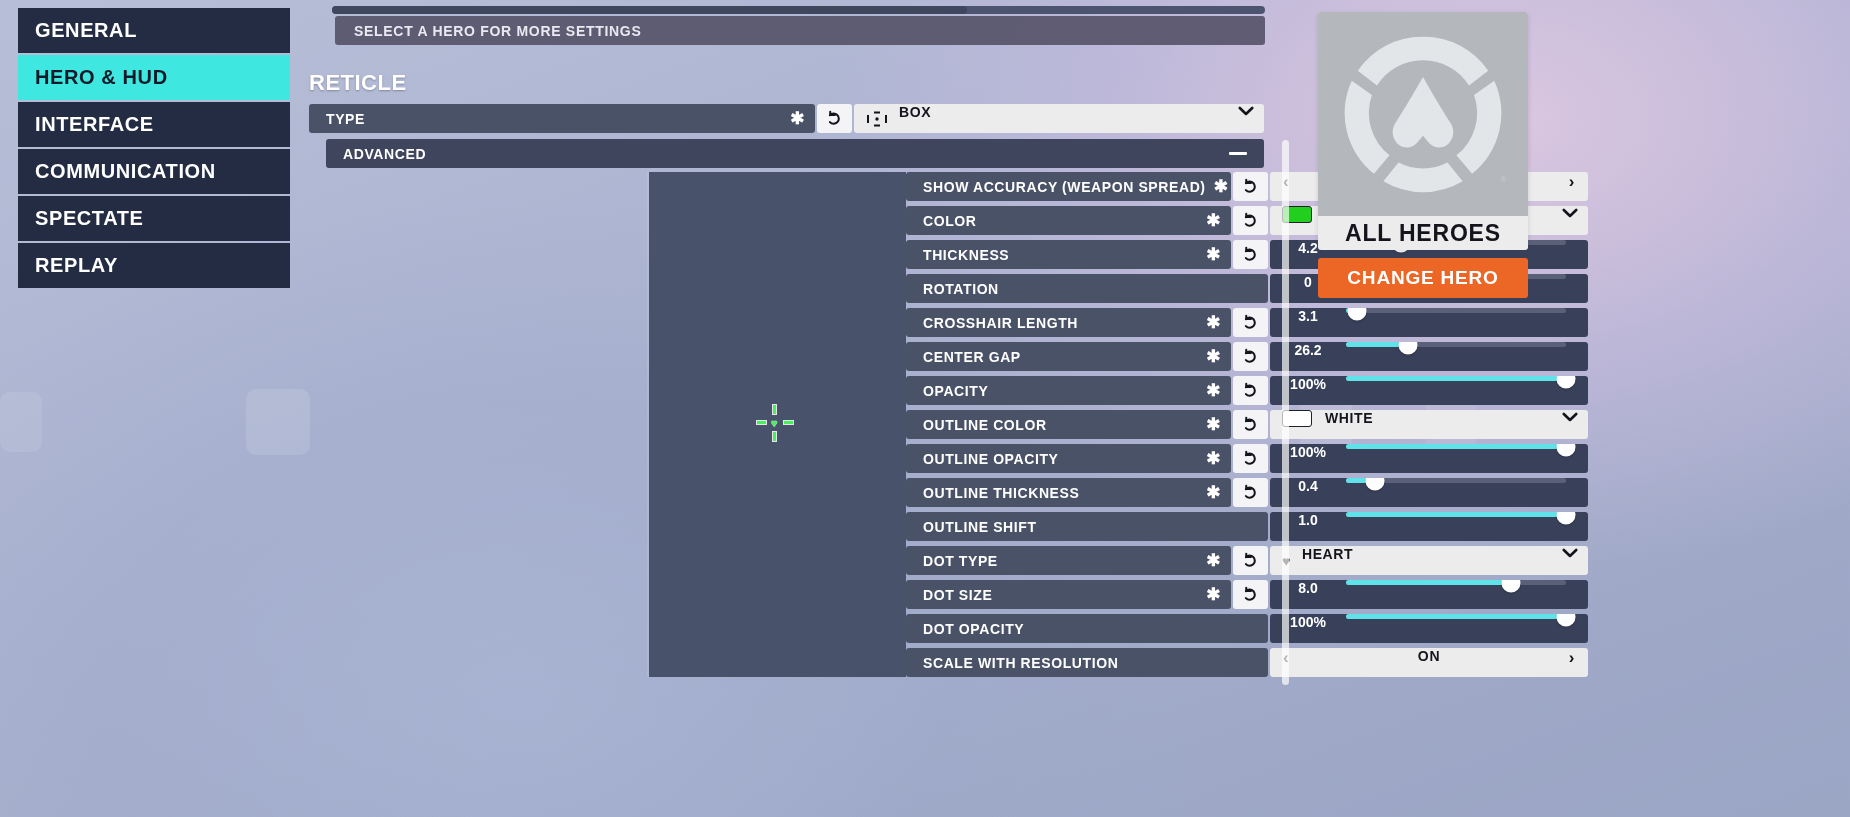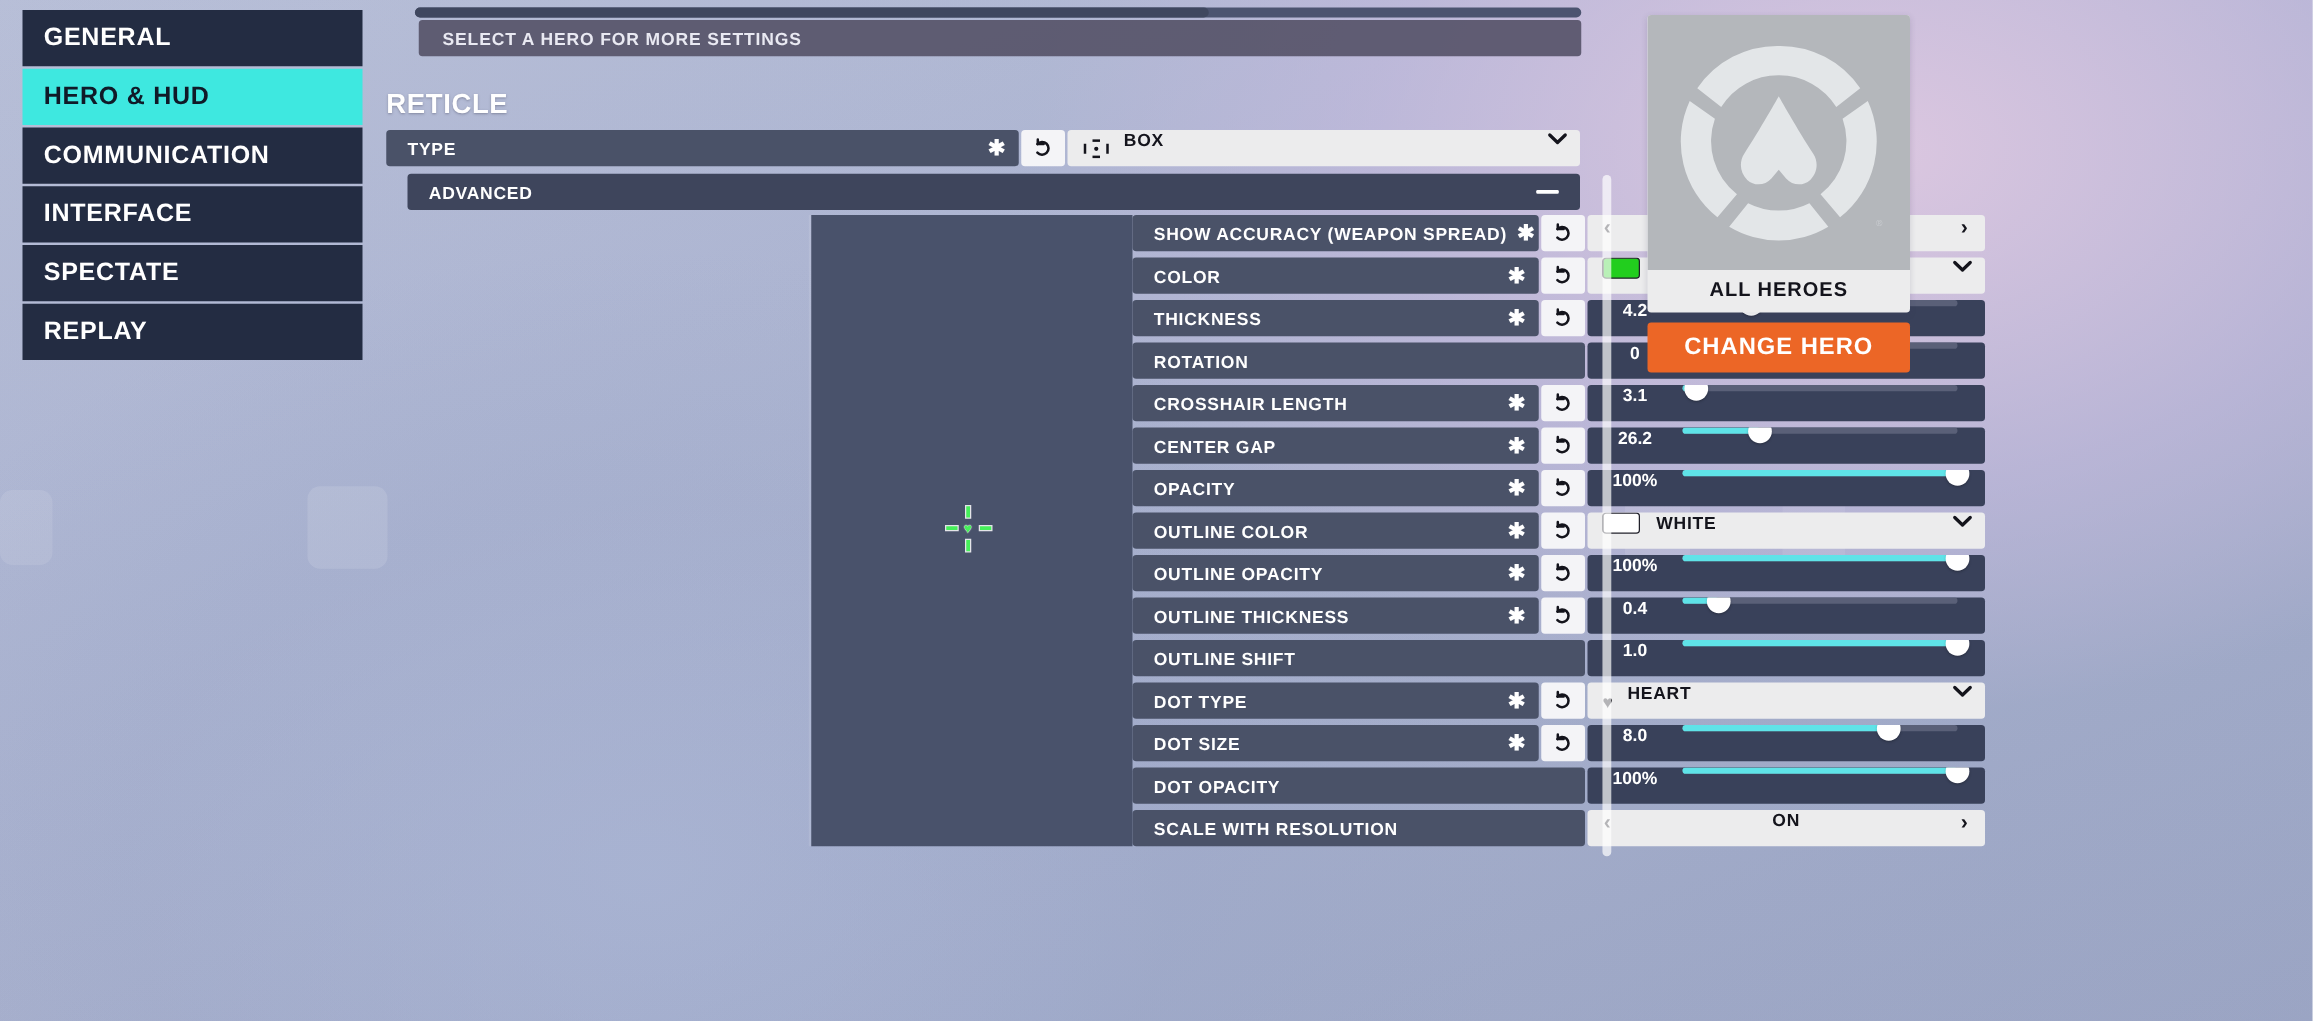--- a/index.html
+++ b/index.html
@@ -197,21 +197,21 @@
     border-radius: 3px; overflow: hidden;
     display: flex; flex-direction: column;
     box-shadow: 0 2px 5px rgba(60,60,90,0.18);
   }
   #hero-portrait {
     flex: 1; background: #b4b7bb; position: relative;
     display: flex; align-items: center; justify-content: center;
   }
   #hero-name {
     height: 34px; display: flex; align-items: center; justify-content: center;
-    color: #14141c; font-size: 16px; font-weight: bold; letter-spacing: 0.8px;
+    color: #14141c; font-size: 23px; font-weight: bold; letter-spacing: 0.8px;
   }
   #change-hero-btn {
     margin-top: 8px; width: 210px; height: 40px;
     background: #ec6626; border-radius: 3px;
     display: flex; align-items: center; justify-content: center;
     color: #ffffff; font-size: 19px; font-weight: bold; letter-spacing: 0.8px;
   }
   .reg-mark {
     position: absolute; right: 22px; bottom: 33px;
     color: #c9ccd0; font-size: 7px;
@@ -226,24 +226,24 @@
 <div class="blob" id="blob-d"></div>
 
 <div id="sidebar">
     <div class="nav-item">
       <span>GENERAL</span>
     </div>
     <div class="nav-item active">
       <span>HERO &amp; HUD</span>
     </div>
     <div class="nav-item">
+      <span>INTERFACE</span>
+    </div>
+    <div class="nav-item">
       <span>COMMUNICATION</span>
-    </div>
-    <div class="nav-item">
-      <span>INTERFACE</span>
     </div>
     <div class="nav-item">
       <span>SPECTATE</span>
     </div>
     <div class="nav-item">
       <span>REPLAY</span>
     </div>
   </div>
 
 <div id="settings-panel">

